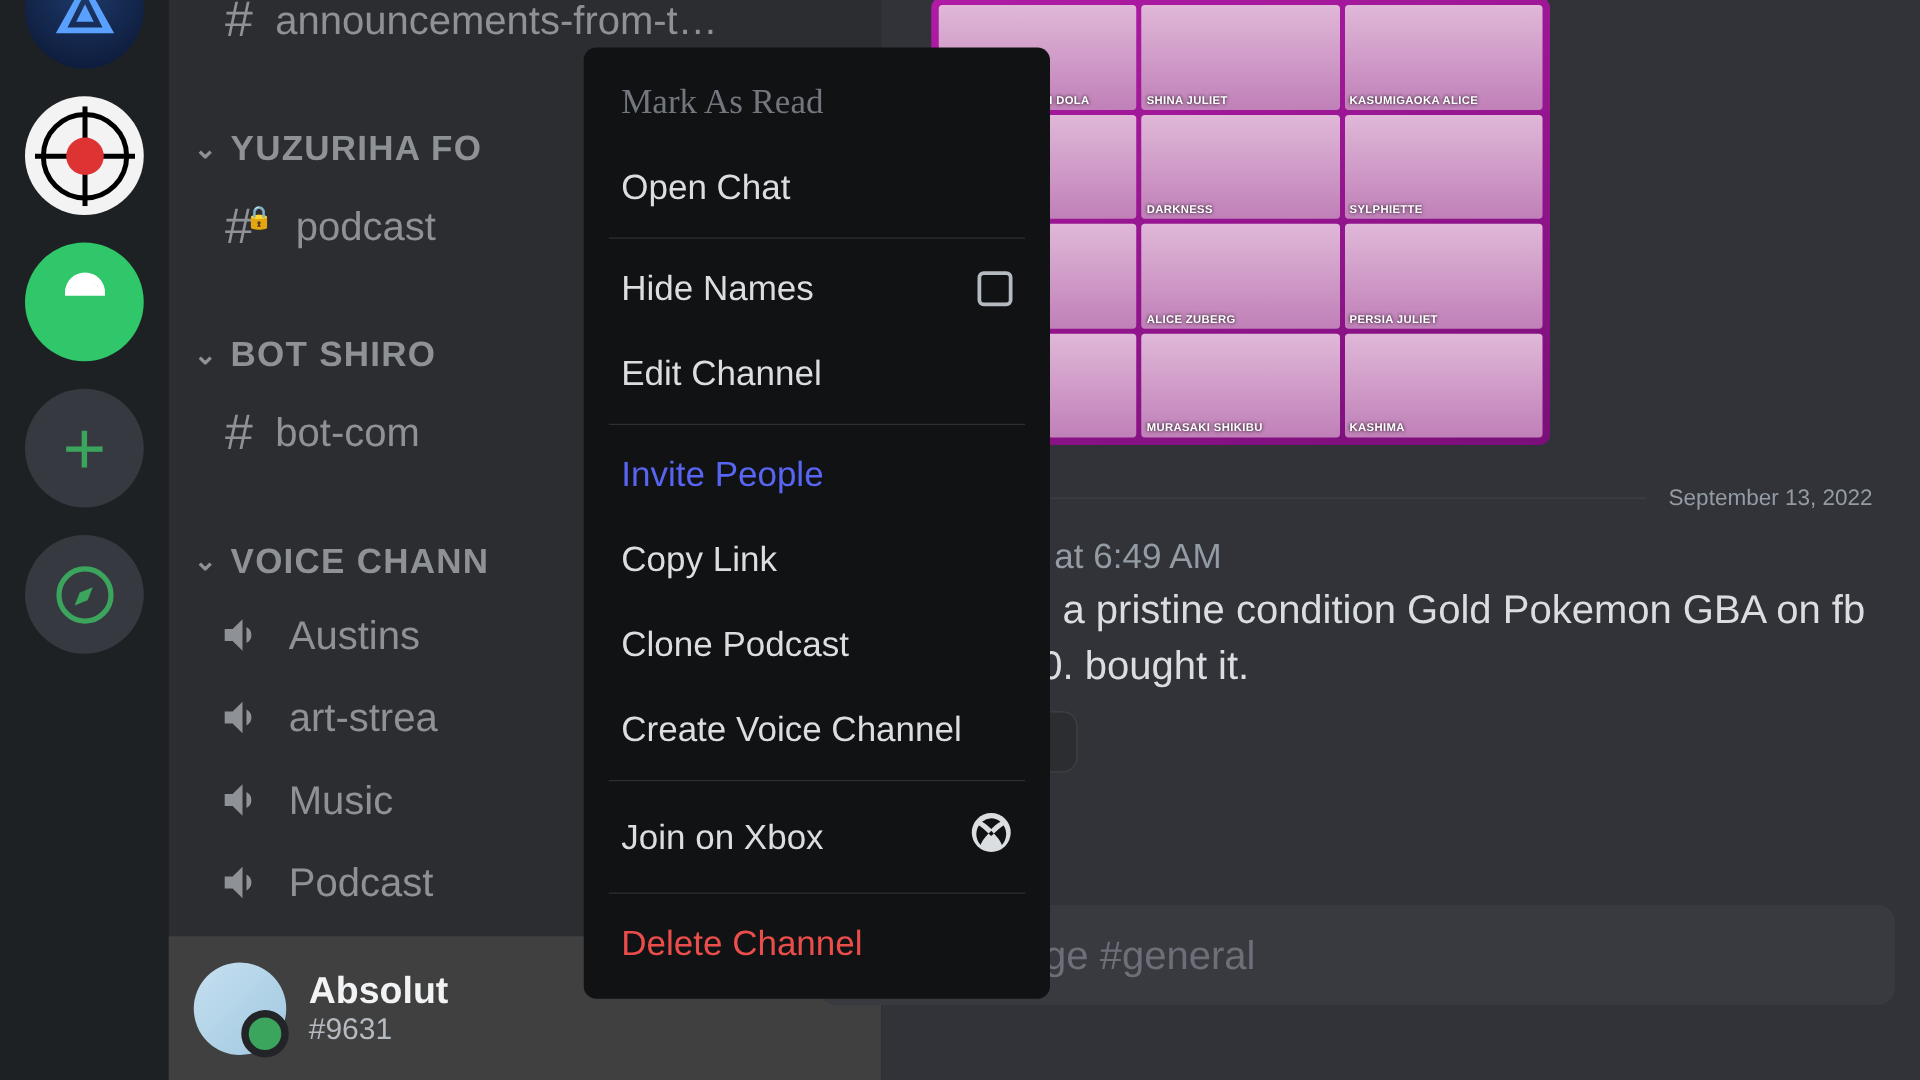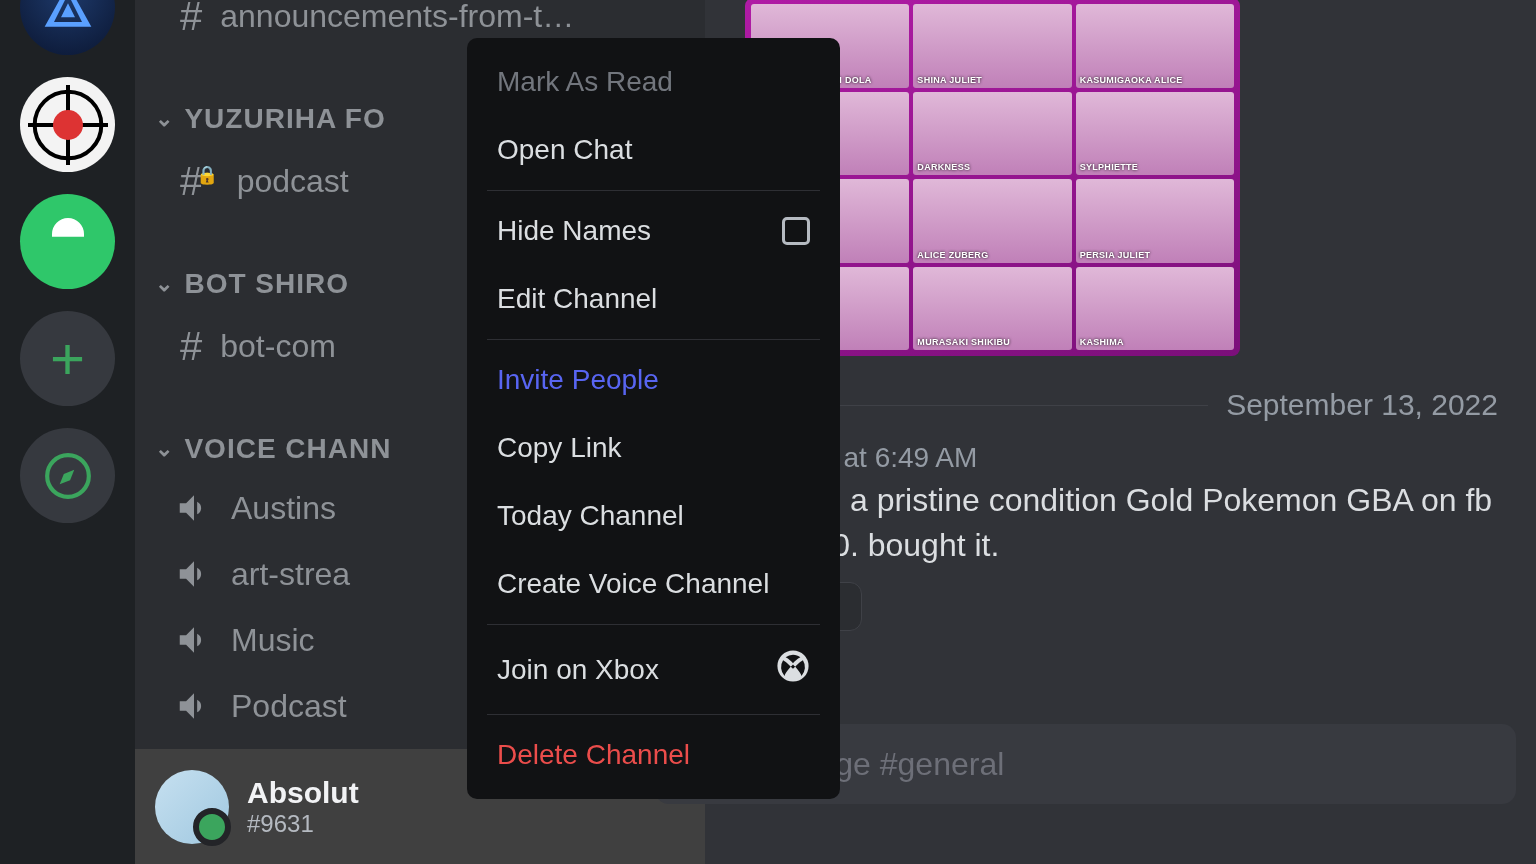--- a/index.html
+++ b/index.html
@@ -31,37 +31,37 @@
 
   .user-panel { height: 115px; background:#404040; display:flex; align-items:center; padding: 0 20px; gap:18px; }
   .user-avatar { width:74px; height:74px; border-radius:50%; background:linear-gradient(135deg,#c6e0f0,#a0c8e0); position:relative; }
   .user-avatar::after { content:""; position:absolute; right:-2px; bottom:-2px; width:26px; height:26px; background:#3ba55d; border-radius:50%; border:6px solid #232428; }
   .user-info .name { color:#f2f3f5; font-weight:700; font-size:30px; }
   .user-info .discrim { color:#b5bac1; font-size:24px; }
 
   
   .ctx-menu { position:absolute; left:332px; top:38px; width:373px; background:#111214; border-radius:10px; padding:10px 0; z-index:50; font-size:28px; }
   .ctx-item { padding: 18px 30px; color:#dbdee1; display:flex; align-items:center; justify-content:space-between; cursor:pointer; }
-  .ctx-item.disabled { color:#72767d; }
+  .ctx-item.disabled { color:#72767d;font-family:Liberation Serif, serif; }
   .ctx-item.accent { color:#5865f2; }
   .ctx-item.danger { color:#eb4d4b; }
   .ctx-sep { height:1px; background:#2e2f34; margin: 6px 20px; }
   .ctx-check { width:28px; height:28px; border:3px solid #b5bac1; border-radius:5px; }
   .xbox-ic svg { width:34px; height:34px; fill:#dbdee1; }
 
   
   .chat-col { flex:1; background:#313338; display:flex; flex-direction:column; position:relative; }
   .chat-msgs { flex:1; overflow:hidden; padding: 0 20px 0 0; }
   .embed-img { margin-left:40px; width:495px; height:358px; border-radius:8px; background:linear-gradient(160deg,#b01ba5,#7b0f7a); padding:6px; display:grid; grid-template-columns:repeat(3,1fr); grid-template-rows:repeat(4,1fr); gap:4px; position:relative; top:-2px; }
   .embed-cell { background: linear-gradient(180deg,#e0b8d8,#c080b8); border-radius:3px; position:relative; overflow:hidden; }
   .embed-cell .cap { position:absolute; left:4px; bottom:3px; font-size:9px; color:#fff; font-weight:600; text-shadow:0 0 3px #000; letter-spacing:0.3px; }
 
   .date-divider { display:flex; align-items:center; margin: 30px 0 10px 0; }
   .date-divider .line { flex:1; height:1px; background:#3f4147; }
-  .date-divider .label { color:#949ba4; font-size:30px; font-weight:500; padding: 0 18px; }
+  .date-divider .label { color:#949ba4; font-size:18px; font-weight:500; padding: 0 18px; }
 
   .msg { display:flex; padding: 10px 0 0 0; }
   .msg .avatar { width:78px; height:78px; border-radius:50%; background: radial-gradient(circle at 40% 40%, #d94444, #7a1f1f); margin: -6px 18px 0 -40px; flex-shrink:0; }
   .msg .body { flex:1; }
   .msg .meta { color:#949ba4; font-size:28px; margin-bottom:4px; }
   .msg .content { color:#dbdee1; font-size:32px; line-height:1.4; }
   .reactions { margin-top:14px; }
   .reaction { display:inline-flex; align-items:center; gap:12px; background:#2b2d31; border:1px solid #3f4147; border-radius:12px; padding:8px 20px; color:#dbdee1; font-size:26px; cursor:pointer; }
 
   .composer { margin: 30px 20px 60px -50px; display:flex; align-items:center; background:#383a40; border-radius:14px; height:80px; padding:0 20px; }
@@ -186,21 +186,21 @@
         <span>Edit Channel</span>
       </div>
     <div class="ctx-sep"></div>
     <div class="ctx-item accent">
         <span>Invite People</span>
       </div>
     <div class="ctx-item">
         <span>Copy Link</span>
       </div>
     <div class="ctx-item">
-        <span>Today Channel</span>
+        <span>Clone Podcast</span>
       </div>
     <div class="ctx-item">
         <span>Create Voice Channel</span>
       </div>
     <div class="ctx-sep"></div>
     <div class="ctx-item">
       <span>Join on Xbox</span>
       <span class="xbox-ic"><svg viewBox="0 0 24 24">
             <circle cx="12" cy="12" r="11"></circle>
             <path fill="#111214" d="M12 4c2 0 3.8.7 5.2 1.9C15 7 13 9 12 10 11 9 9 7 6.8 5.9A8.9 8.9 0 0 1 12 4zm-7 4c2 1 5 4 7 6 2-2 5-5 7-6a9 9 0 0 1-1 11c-1-3-4-6-6-8-2 2-5 5-6 8A9 9 0 0 1 5 8z"></path>

